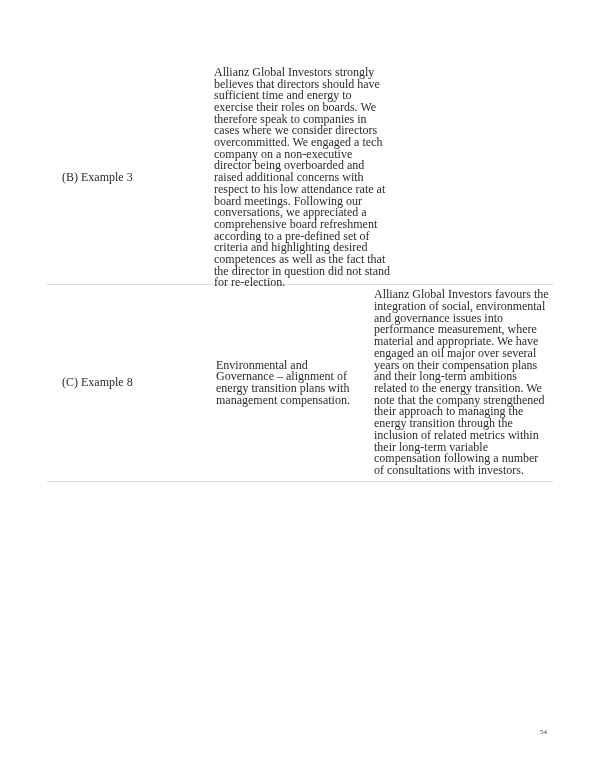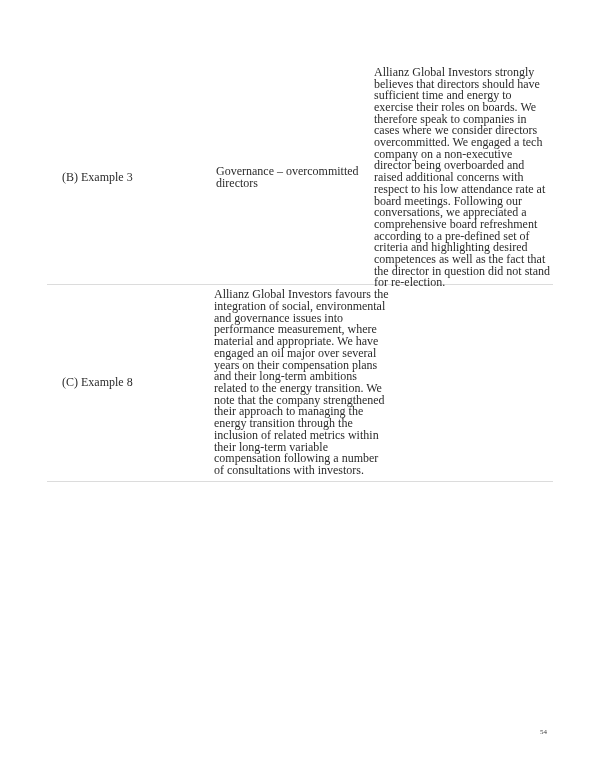--- a/index.html
+++ b/index.html
@@ -51,26 +51,26 @@
 </style>
 </head>
 <body>
 
 <div class="page">
 
   <div class="examples-table">
 
     <div class="trow r1">
       <div class="cell c1">(B) Example 3</div>
-      <div class="cell c2">Governance – overcommitted directors</div>
       <div class="cell c3">Allianz Global Investors strongly believes that directors should have sufficient time and energy to exercise their roles on boards. We therefore speak to companies in cases where we consider directors overcommitted. We engaged a tech company on a non-executive director being overboarded and raised additional concerns with respect to his low attendance rate at board meetings.  Following our conversations, we appreciated a comprehensive board refreshment according to a pre-defined set of criteria and highlighting desired competences as well as the fact that the director in question did not stand for re-election.</div>
     </div>
 
     <div class="trow r2">
       <div class="cell c1">(C) Example 8</div>
+      <div class="cell c2">Environmental and Governance – alignment of energy transition plans with management compensation.</div>
       <div class="cell c3">Allianz Global Investors favours the integration of social, environmental and governance issues into performance measurement, where material and appropriate. We have engaged an oil major over several years on their compensation plans and their long-term ambitions related to the energy transition. We note that the company strengthened their approach to managing the energy transition through the inclusion of related metrics within their long-term variable compensation following a number of consultations with investors.</div>
     </div>
 
   </div>
 
   <div class="page-number">54</div>
 
 </div>
 
 </body></html>

